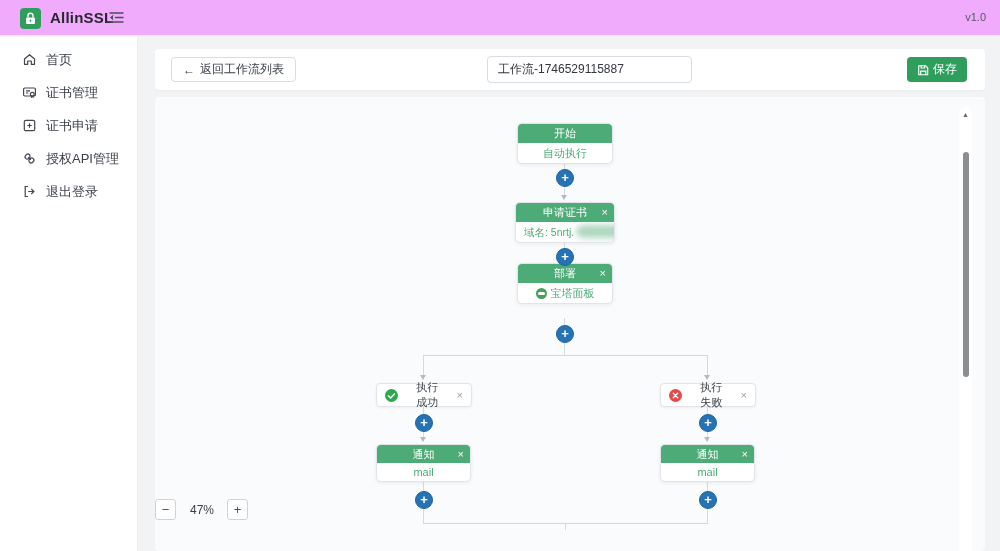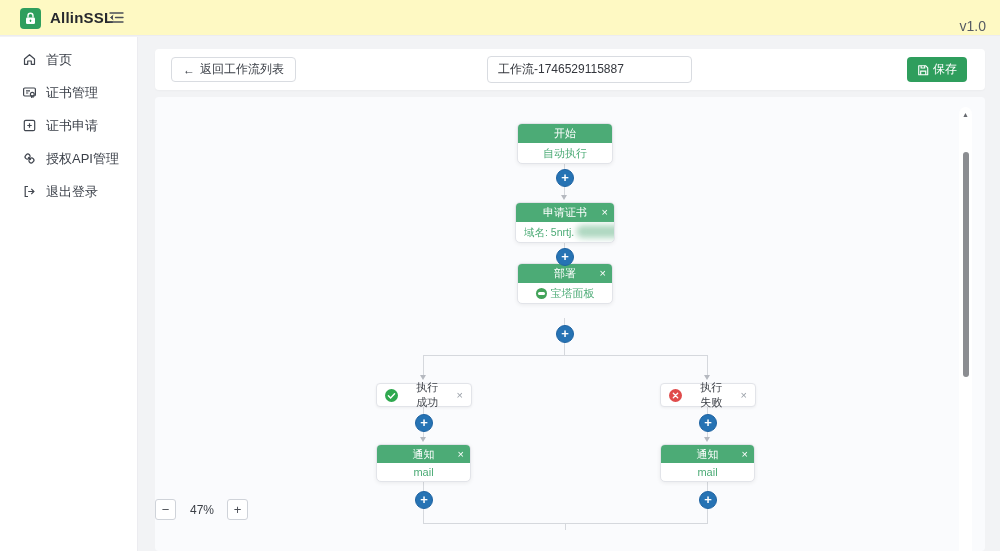--- a/index.html
+++ b/index.html
@@ -1,24 +1,24 @@
 <!DOCTYPE html>
 <html><head>
 <meta charset="utf-8">
 <style>
   * { margin:0; padding:0; box-sizing:border-box; }
   html,body { width:1000px; height:551px; overflow:hidden; }
   body { font-family:"Liberation Sans","DejaVu Sans",sans-serif; background:#f2f3f5; position:relative; }
 
   
-  .topbar { position:absolute; left:0; top:0; width:1000px; height:36px; background:#fef9c3; border-bottom:1px solid #ececf0; z-index:5; }
+  .topbar { position:absolute; left:0; top:0; width:1000px; height:36px; background:#f0abfc; border-bottom:1px solid #ececf0; z-index:5; }
   .logo-box { position:absolute; left:20px; top:8px; width:21px; height:21px; border-radius:4px; background:#2f9e5d; display:flex; align-items:center; justify-content:center; }
   .app-title { position:absolute; left:50px; top:9px; font-size:15px; font-weight:bold; color:#27292e; letter-spacing:.2px; }
   .fold-icon { position:absolute; left:108px; top:10px; cursor:pointer; }
-  .version { position:absolute; right:14px; top:18px; font-size:14px; color:#555a63; }
+  .version { position:absolute; right:14px; top:11px; font-size:11px; color:#555a63; }
 
   
   .sidebar { position:absolute; left:0; top:37px; width:138px; height:514px; background:#fff; border-right:1px solid #ececf0; padding-top:6px; z-index:4; }
   .side-item { height:33px; display:flex; align-items:center; padding-left:22px; cursor:pointer; color:#3a3f48; font-size:13px; }
   .side-item svg { margin-right:9px; flex:0 0 auto; }
 
   
   .main { position:absolute; left:139px; top:37px; width:861px; height:514px; }
   .canvas-bg { position:absolute; left:16px; top:60px; width:830px; height:454px; background:#fafbfd; border-radius:4px; }
 

